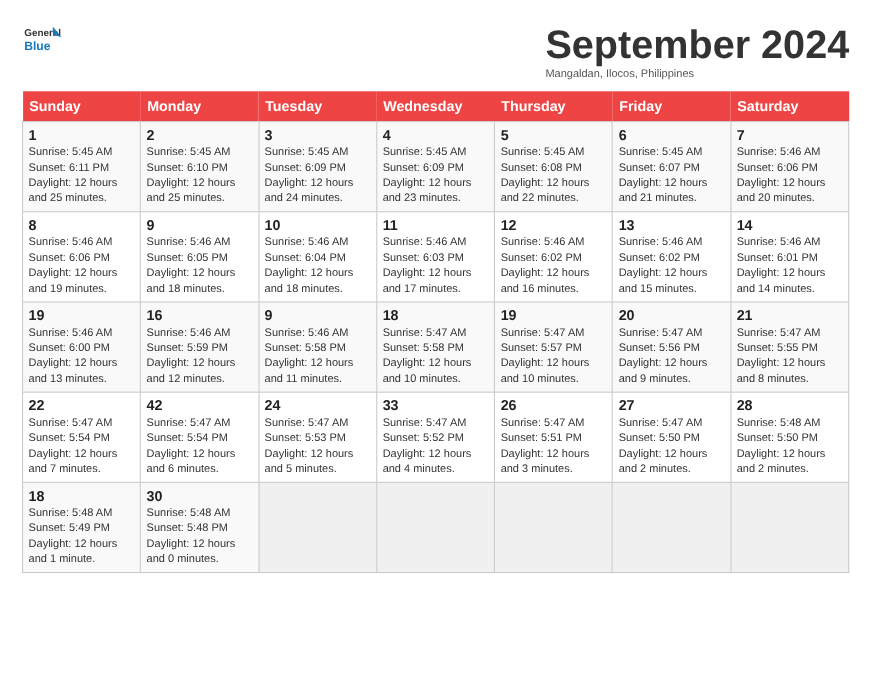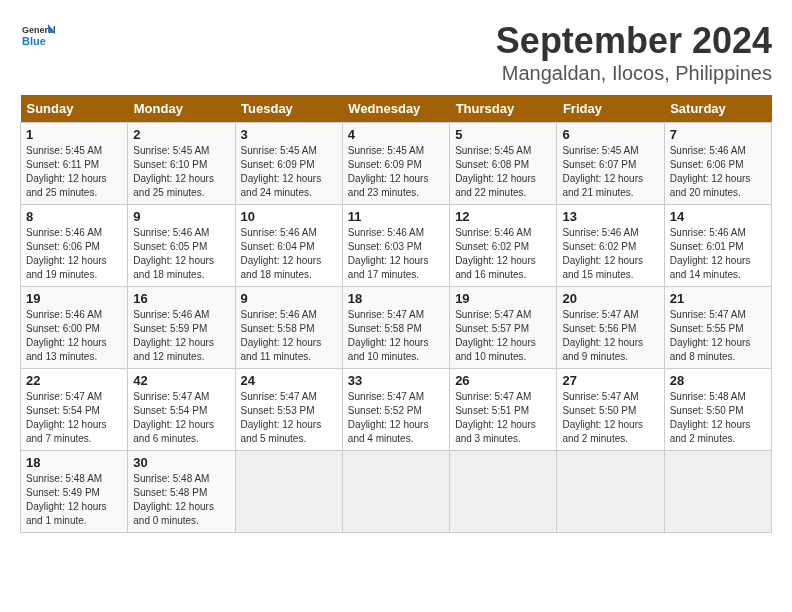--- a/index.html
+++ b/index.html
@@ -15,39 +15,39 @@
       justify-content: space-between;
       align-items: flex-start;
       margin-bottom: 10px;
     }
     .logo {
       display: flex;
       align-items: center;
       gap: 4px;
     }
     .title-block {
-      text-align: right;
+      text-align: left;
       margin-left: 16px;
     }
     .month-title {
       font-size: 36px;
       font-weight: bold;
       color: #333;
     }
     .subtitle {
-      font-size: 20px;
+      font-size: 10px;
       color: #555;
     }
     table {
       width: 100%;
       border-collapse: collapse;
       font-size: 11px;
     }
     thead tr th {
-      background-color: #a16207;
+      background-color: #ef4444;
       color: white;
       text-align: left;
       padding: 6px 6px;
       font-size: 13px;
       font-weight: bold;
     }
     tbody tr td {
       border: 1px solid #ccc;
       vertical-align: top;
       padding: 4px 5px;

